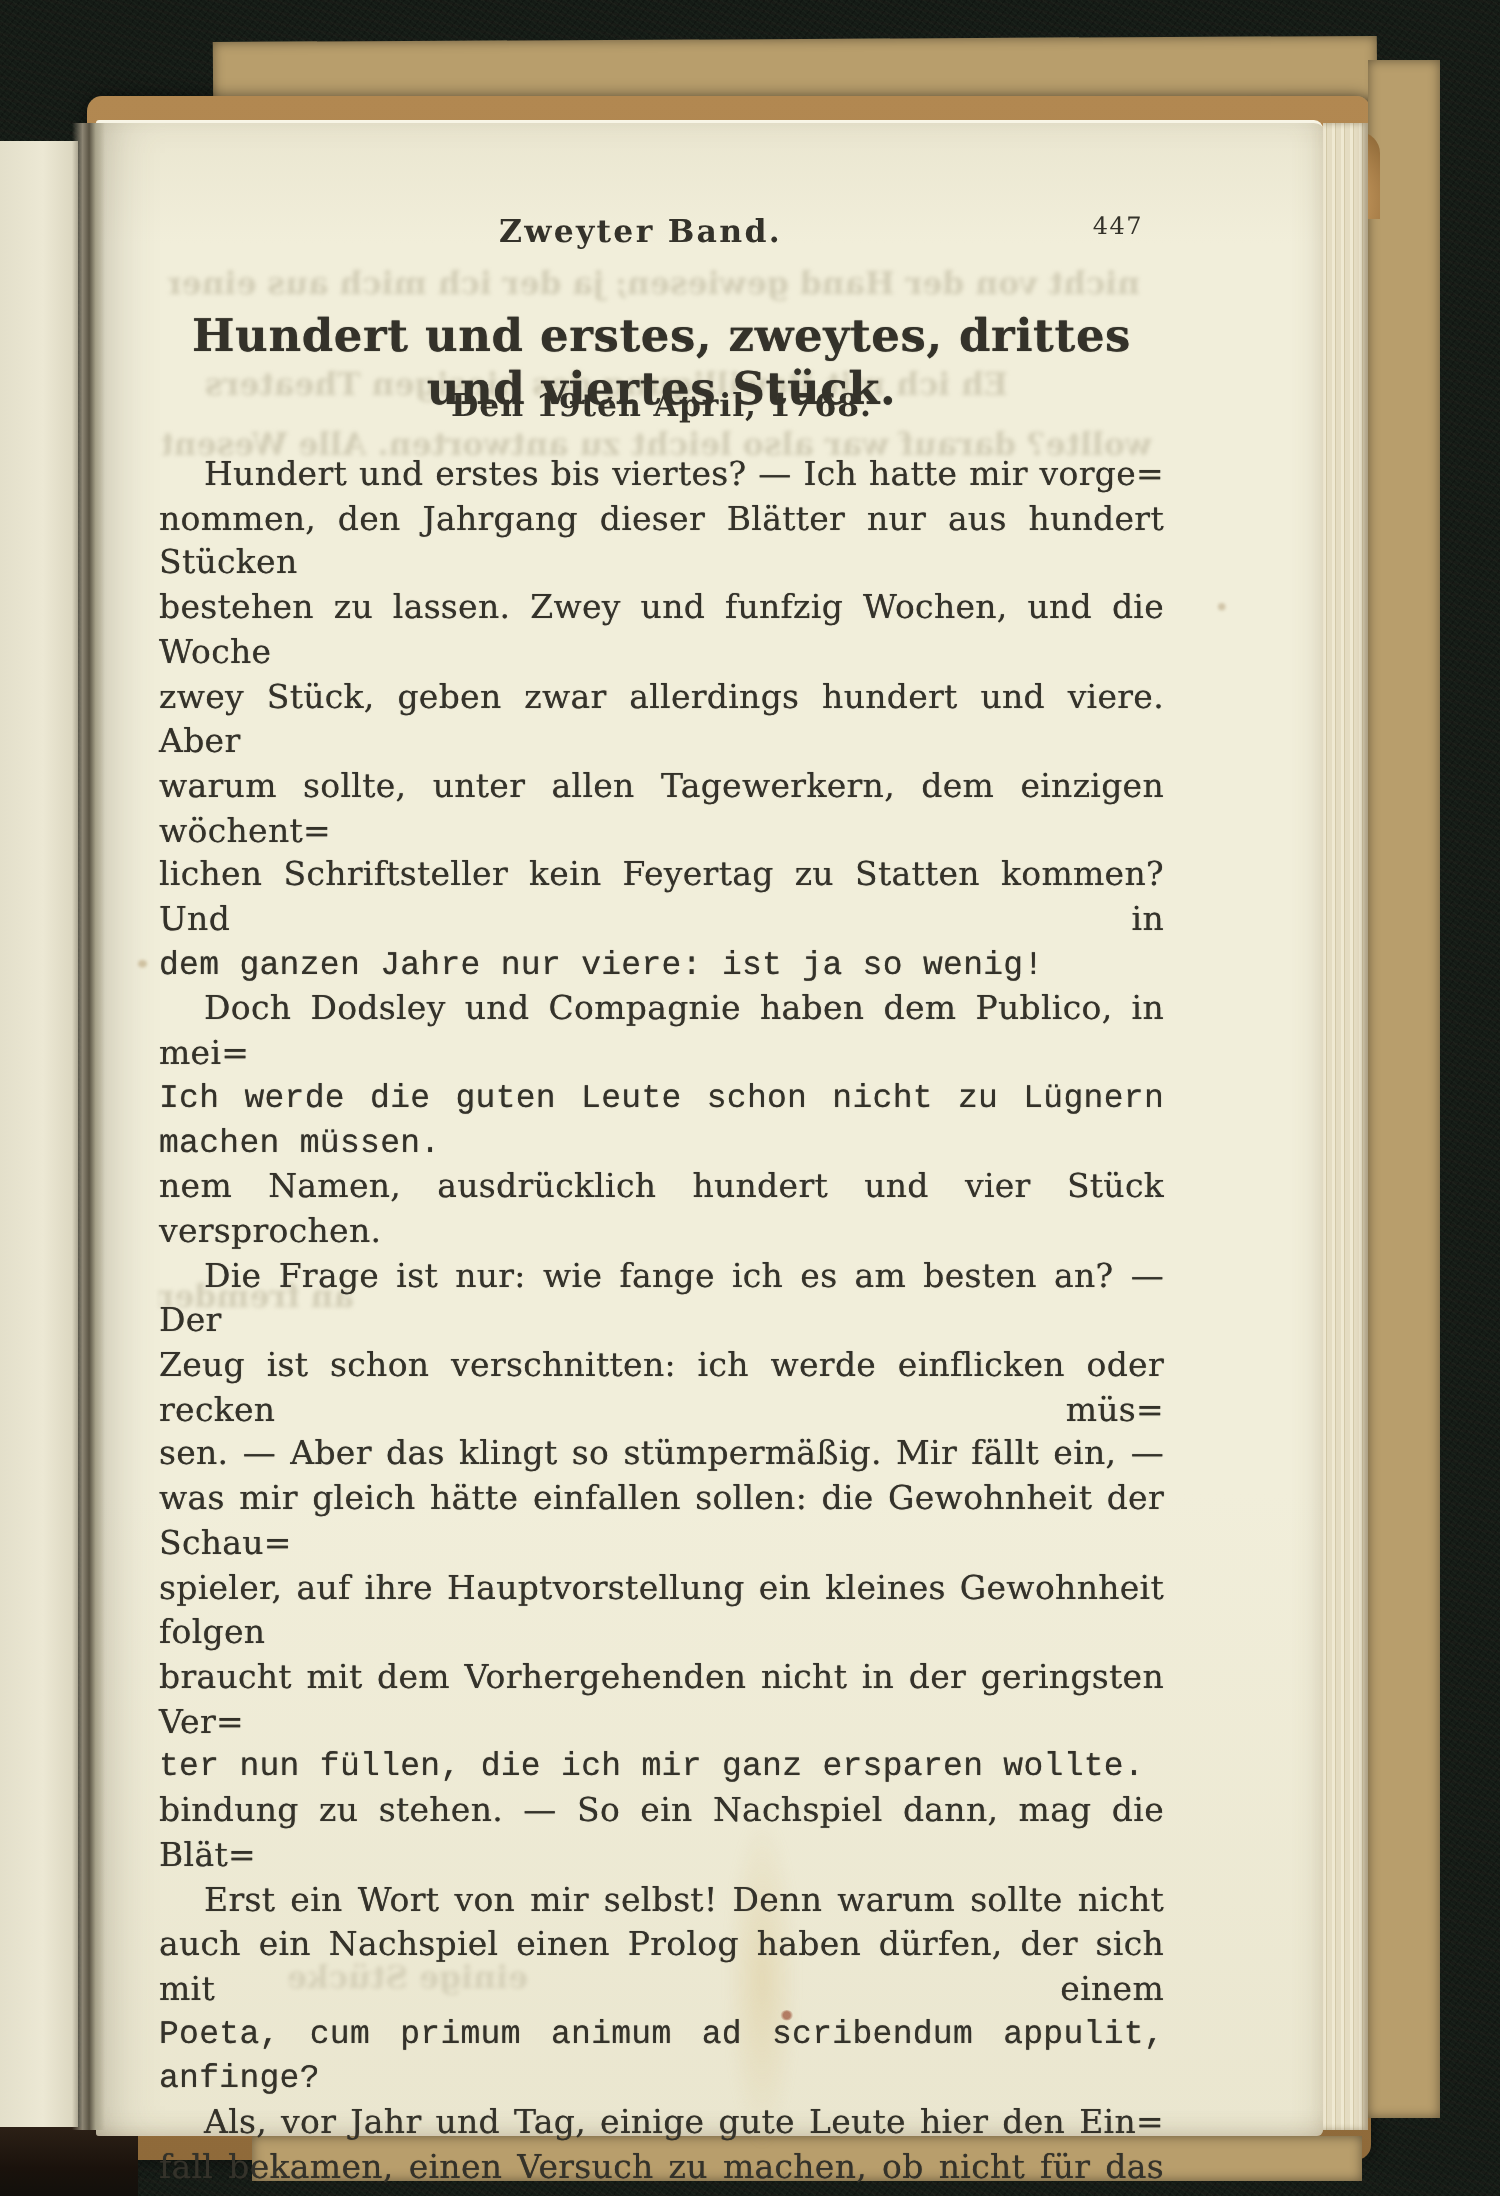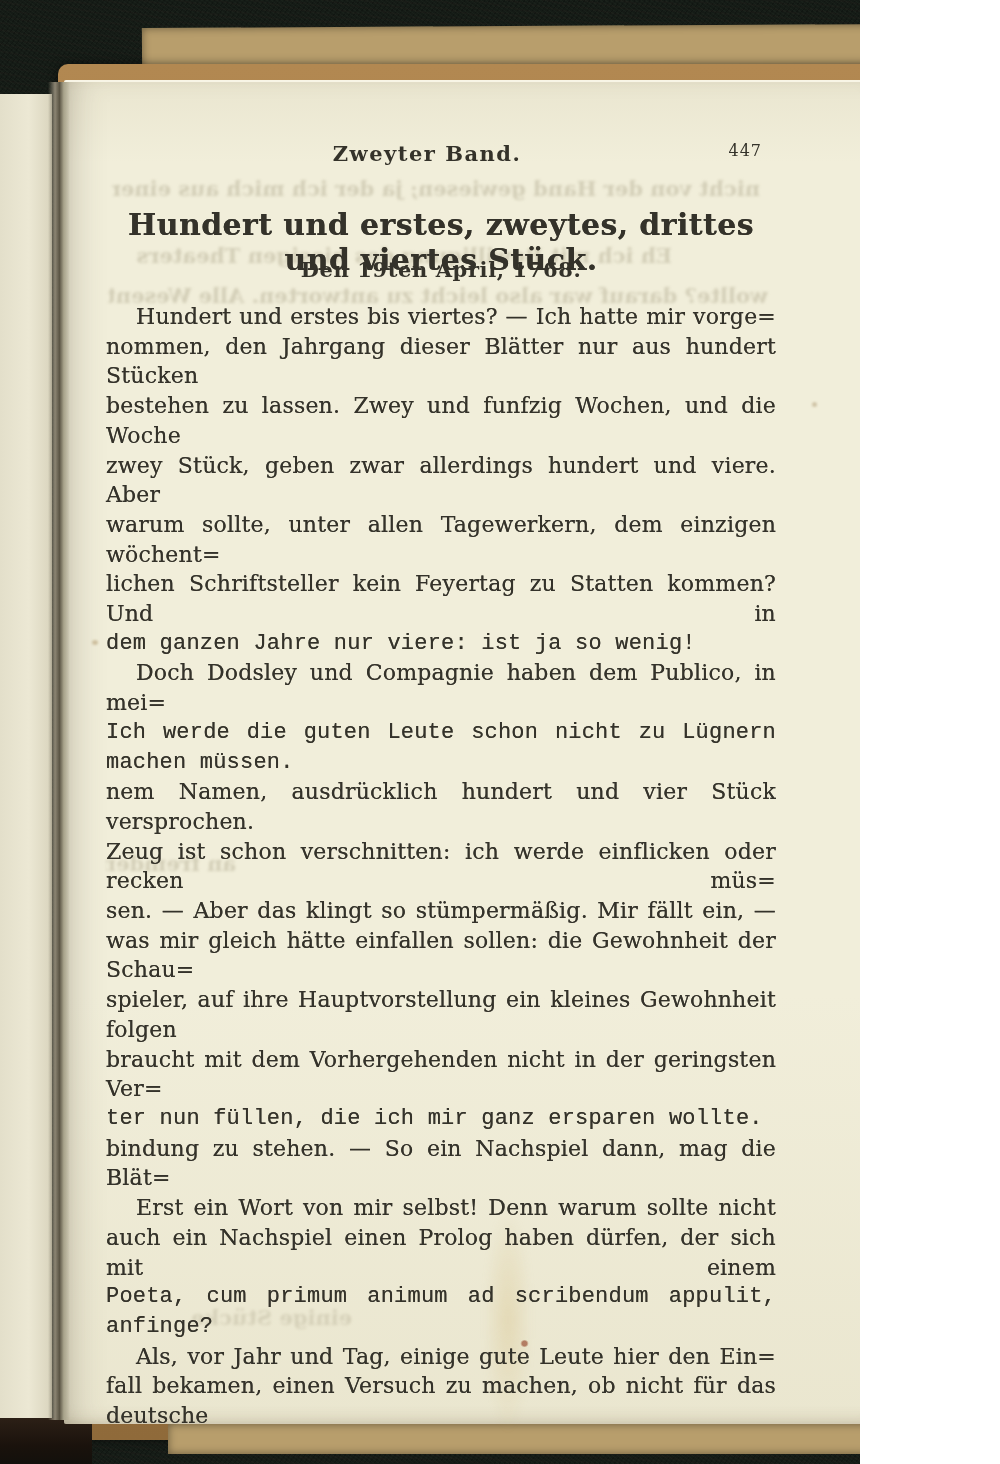--- a/index.html
+++ b/index.html
@@ -1,17 +1,17 @@
 <!DOCTYPE html>
 <html style="--paper: #f1eeda; --ink: #34322a; --scanbg: #151b16;"><head>
 <meta charset="utf-8">
 <style>
   html,body { margin:0; padding:0; }
   .canvas {
-    position:relative; width:860px; height:1464px; overflow:hidden;
+    position:relative; width:1000px; height:1464px; overflow:hidden;
     background: var(--scanbg, #151b16);
     font-family:"DejaVu Serif","Liberation Serif",serif;
   }
   
   .scan-noise {
     position:absolute; inset:0;
     background-image:
       repeating-linear-gradient(37deg, rgba(60,80,60,.10) 0 1px, transparent 1px 3px),
       repeating-linear-gradient(-53deg, rgba(0,0,0,.18) 0 1px, transparent 1px 4px),
       repeating-linear-gradient(11deg, rgba(90,40,40,.05) 0 2px, transparent 2px 7px);
@@ -175,20 +175,21 @@
         <div class="line">warum sollte, unter allen Tagewerkern, dem einzigen wöchent=</div>
         <div class="line">lichen Schriftsteller kein Feyertag zu Statten kommen? Und in</div>
         <div class="line last">dem ganzen Jahre nur viere: ist ja so wenig!</div>
       </div>
       <div class="para">
         <div class="line first">Doch Dodsley und Compagnie haben dem Publico, in mei=</div>
         <div class="line last">Ich werde die guten Leute schon nicht zu Lügnern machen müssen.</div>
         <div class="line">nem Namen, ausdrücklich hundert und vier Stück versprochen.</div>
       </div>
       <div class="para">
+        <div class="line first">Die Frage ist nur: wie fange ich es am besten an? — Der</div>
         <div class="line">Zeug ist schon verschnitten: ich werde einflicken oder recken müs=</div>
         <div class="line">sen. — Aber das klingt so stümpermäßig. Mir fällt ein, —</div>
         <div class="line">was mir gleich hätte einfallen sollen: die Gewohnheit der Schau=</div>
         <div class="line">spieler, auf ihre Hauptvorstellung ein kleines Gewohnheit folgen</div>
         <div class="line">braucht mit dem Vorhergehenden nicht in der geringsten Ver=</div>
         <div class="line last">ter nun füllen, die ich mir ganz ersparen wollte.</div>
         <div class="line">bindung zu stehen. — So ein Nachspiel dann, mag die Blät=</div>
       </div>
       <div class="para">
         <div class="line first">Erst ein Wort von mir selbst! Denn warum sollte nicht</div>

